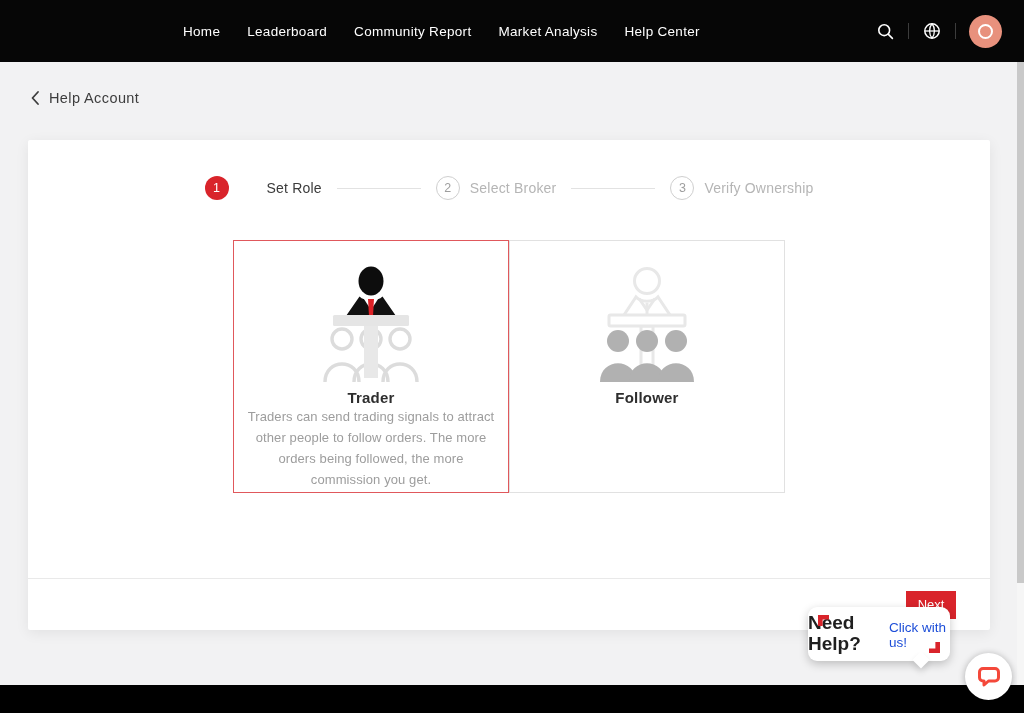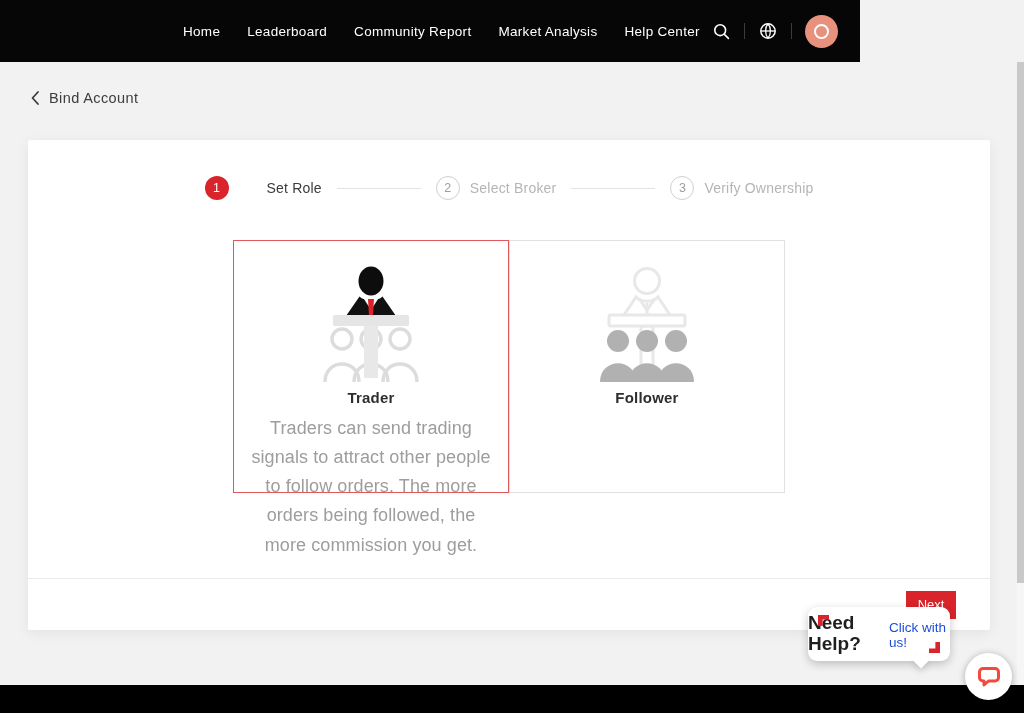--- a/index.html
+++ b/index.html
@@ -5,21 +5,21 @@
   * { margin:0; padding:0; box-sizing:border-box; }
   html,body { width:1024px; height:713px; overflow:hidden; }
   body {
     font-family:"Liberation Sans", sans-serif;
     background:#f2f2f3;
     position:relative;
   }
 
   
   .navbar {
-    position:absolute; top:0; left:0; width:860px; height:62px;
+    position:absolute; top:0; left:0; width:1024px; height:62px;
     background:#060606; display:flex; align-items:center; z-index:5;
   }
   .nav-links { display:flex; align-items:center; gap:27px; margin-left:183px; list-style:none; }
   .nav-link {
     color:#fff; font-size:13.5px; letter-spacing:.3px; cursor:pointer; white-space:nowrap;
   }
   .nav-right { position:absolute; right:22px; top:0; height:62px; display:flex; align-items:center; gap:13px; }
   .nav-icon-btn { width:20px; height:20px; display:flex; align-items:center; justify-content:center; cursor:pointer; }
   .nav-sep { width:1px; height:16px; background:#3c3c3c; }
   .avatar {
@@ -74,21 +74,21 @@
     display:flex; justify-content:center; margin-top:40px;
   }
   .role-card {
     width:276px; height:253px; background:#fff; text-align:center; cursor:pointer;
   }
   .role-card.selected { border:1px solid #e0585c; }
   .role-card.unselected { border:1px solid #e1e1e1; }
   .role-icon { margin-top:17px; height:124px; }
   .role-title { font-size:15px; font-weight:700; color:#2e2e2e; margin-top:7px; letter-spacing:.2px; }
   .role-desc {
-    font-size:18px; color:#9d9d9d; line-height:1.62; margin-top:8px; padding:0 13px; letter-spacing:.1px;
+    font-size:13px; color:#9d9d9d; line-height:1.62; margin-top:0; padding:0 13px; letter-spacing:.1px;
   }
 
   
   .panel-bottom {
     position:absolute; left:0; right:0; bottom:0; height:52px;
     border-top:1px solid #e9e9e9;
     display:flex; align-items:center; justify-content:flex-end; padding-right:34px;
   }
   .next-btn {
     width:50px; height:28px; background:#d9242b; color:#fff; border:none;
@@ -159,21 +159,21 @@
 </div>
 
 <div class="scrollbar-track">
   <div class="scrollbar-thumb"></div>
 </div>
 
 <div class="breadcrumb">
   <svg width="10" height="16" viewBox="0 0 10 16">
     <path d="M8 2 L2.5 8 L8 14" stroke="#3d3d3d" stroke-width="1.8" fill="none" stroke-linecap="round" stroke-linejoin="round"></path>
   </svg>
-  <span class="breadcrumb-label">Bind Account</span>
+  <span class="breadcrumb-label">Help Account</span>
 </div>
 
 <div class="panel">
 
   <div class="stepper">
     <div class="step">
       <span class="step-circle active">1</span>
       <span class="step-label active">Set Role</span>
     </div>
     <span class="step-line"></span>

